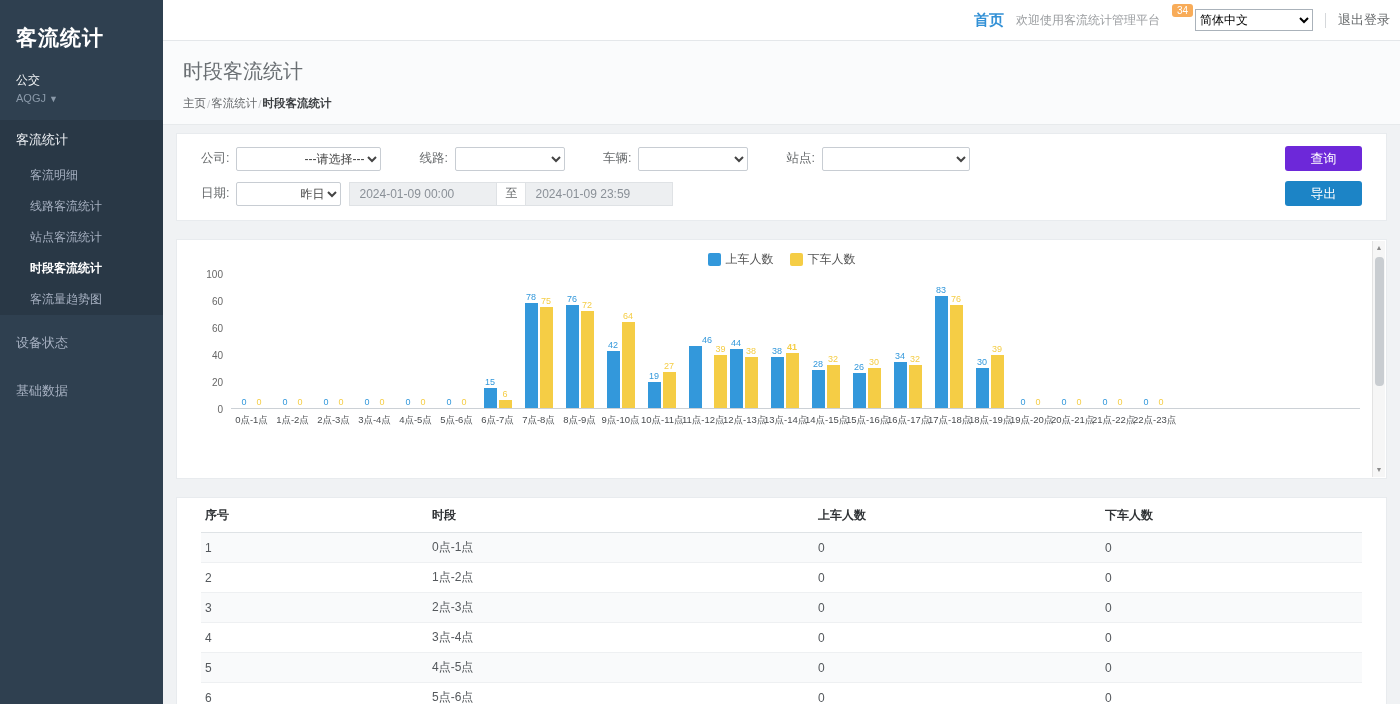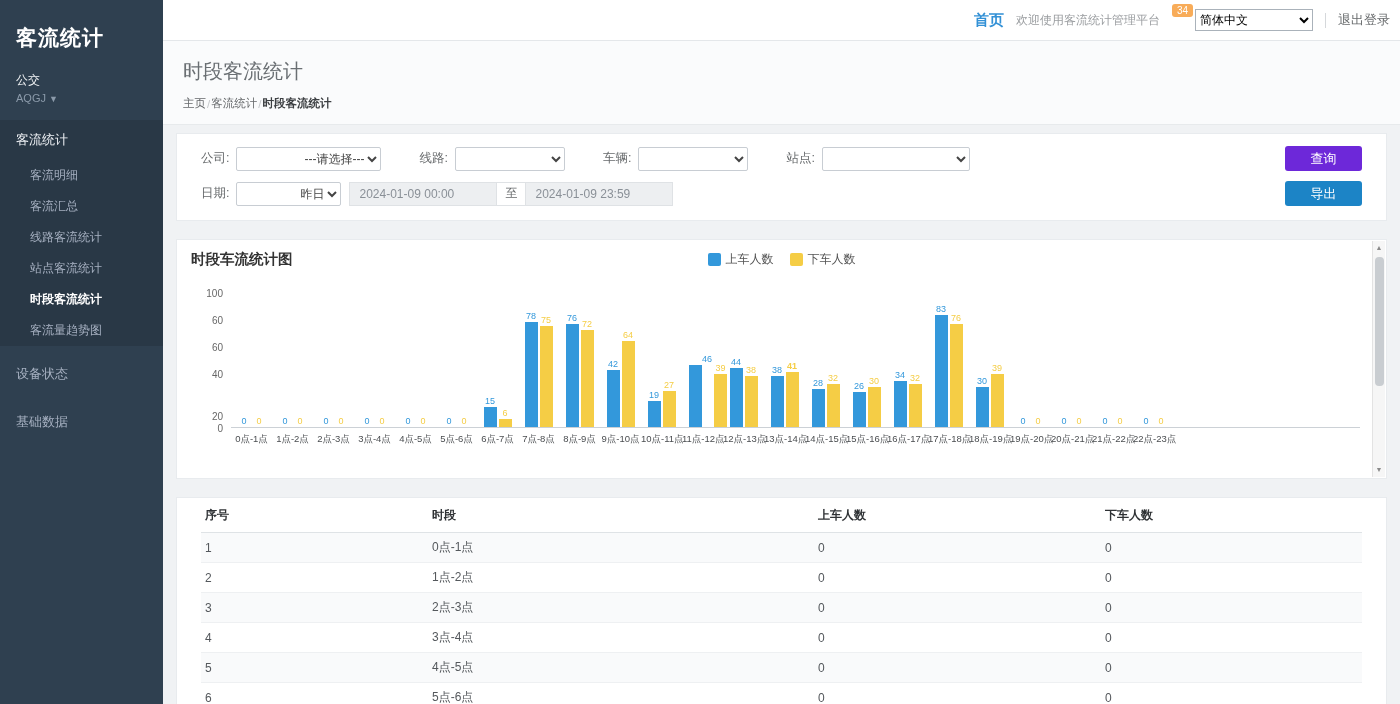--- a/index.html
+++ b/index.html
@@ -92,21 +92,20 @@
     <div class="brand">客流统计</div>
     <div class="org">公交</div>
     <div class="org-code">
       <span>AQGJ</span><span class="caret">▼</span>
     </div>
     <nav>
       <div class="nav-open">
         <div class="nav-section">客流统计</div>
         <div id="submenu">
             <div class="subitem">客流明细</div>
-            <div class="subitem">客流汇总</div>
             <div class="subitem">线路客流统计</div>
             <div class="subitem">站点客流统计</div>
             <div class="subitem active">时段客流统计</div>
             <div class="subitem">客流量趋势图</div>
           </div>
       </div>
       <div class="nav-section spaced">设备状态</div>
       <div class="nav-section spaced">基础数据</div>
     </nav>
   </aside>
@@ -161,35 +160,34 @@
             <select class="f-select w-preset"><option>昨日</option></select>
           </div>
           <input class="date-input" readonly="" value="2024-01-09 00:00" style="">
           <span class="range-sep">至</span>
           <input class="date-input" readonly="" value="2024-01-09 23:59" style="">
           <button class="btn btn-export">导出</button>
         </div>
       </div>
 
       <div class="card chart-card">
-        <div class="chart-title">时段车流统计图</div>
         <div class="legend" id="legend">
             <span class="legend-item">
               <span class="legend-swatch" style="background: rgb(51, 152, 219);"></span>
               <span>上车人数</span>
             </span>
             <span class="legend-item">
               <span class="legend-swatch" style="background: rgb(245, 205, 69);"></span>
               <span>下车人数</span>
             </span>
           </div>
         <div class="chart-body">
           <div class="y-axis" id="y-axis">
               <div class="ytick" style="bottom: -6px;">0</div>
-              <div class="ytick" style="bottom: 6px;">20</div>
+              <div class="ytick" style="bottom: 21px;">20</div>
               <div class="ytick" style="bottom: 48px;">40</div>
               <div class="ytick" style="bottom: 75px;">60</div>
               <div class="ytick" style="bottom: 102px;">60</div>
               <div class="ytick" style="bottom: 129px;">100</div>
             </div>
           <div class="plot">
             <div class="bars-row" id="bar-groups">
                 <div class="bar-group">
                   <div class="bar-col">
                     <span class="bar-val" style="color: rgb(51, 152, 219);">0</span>

